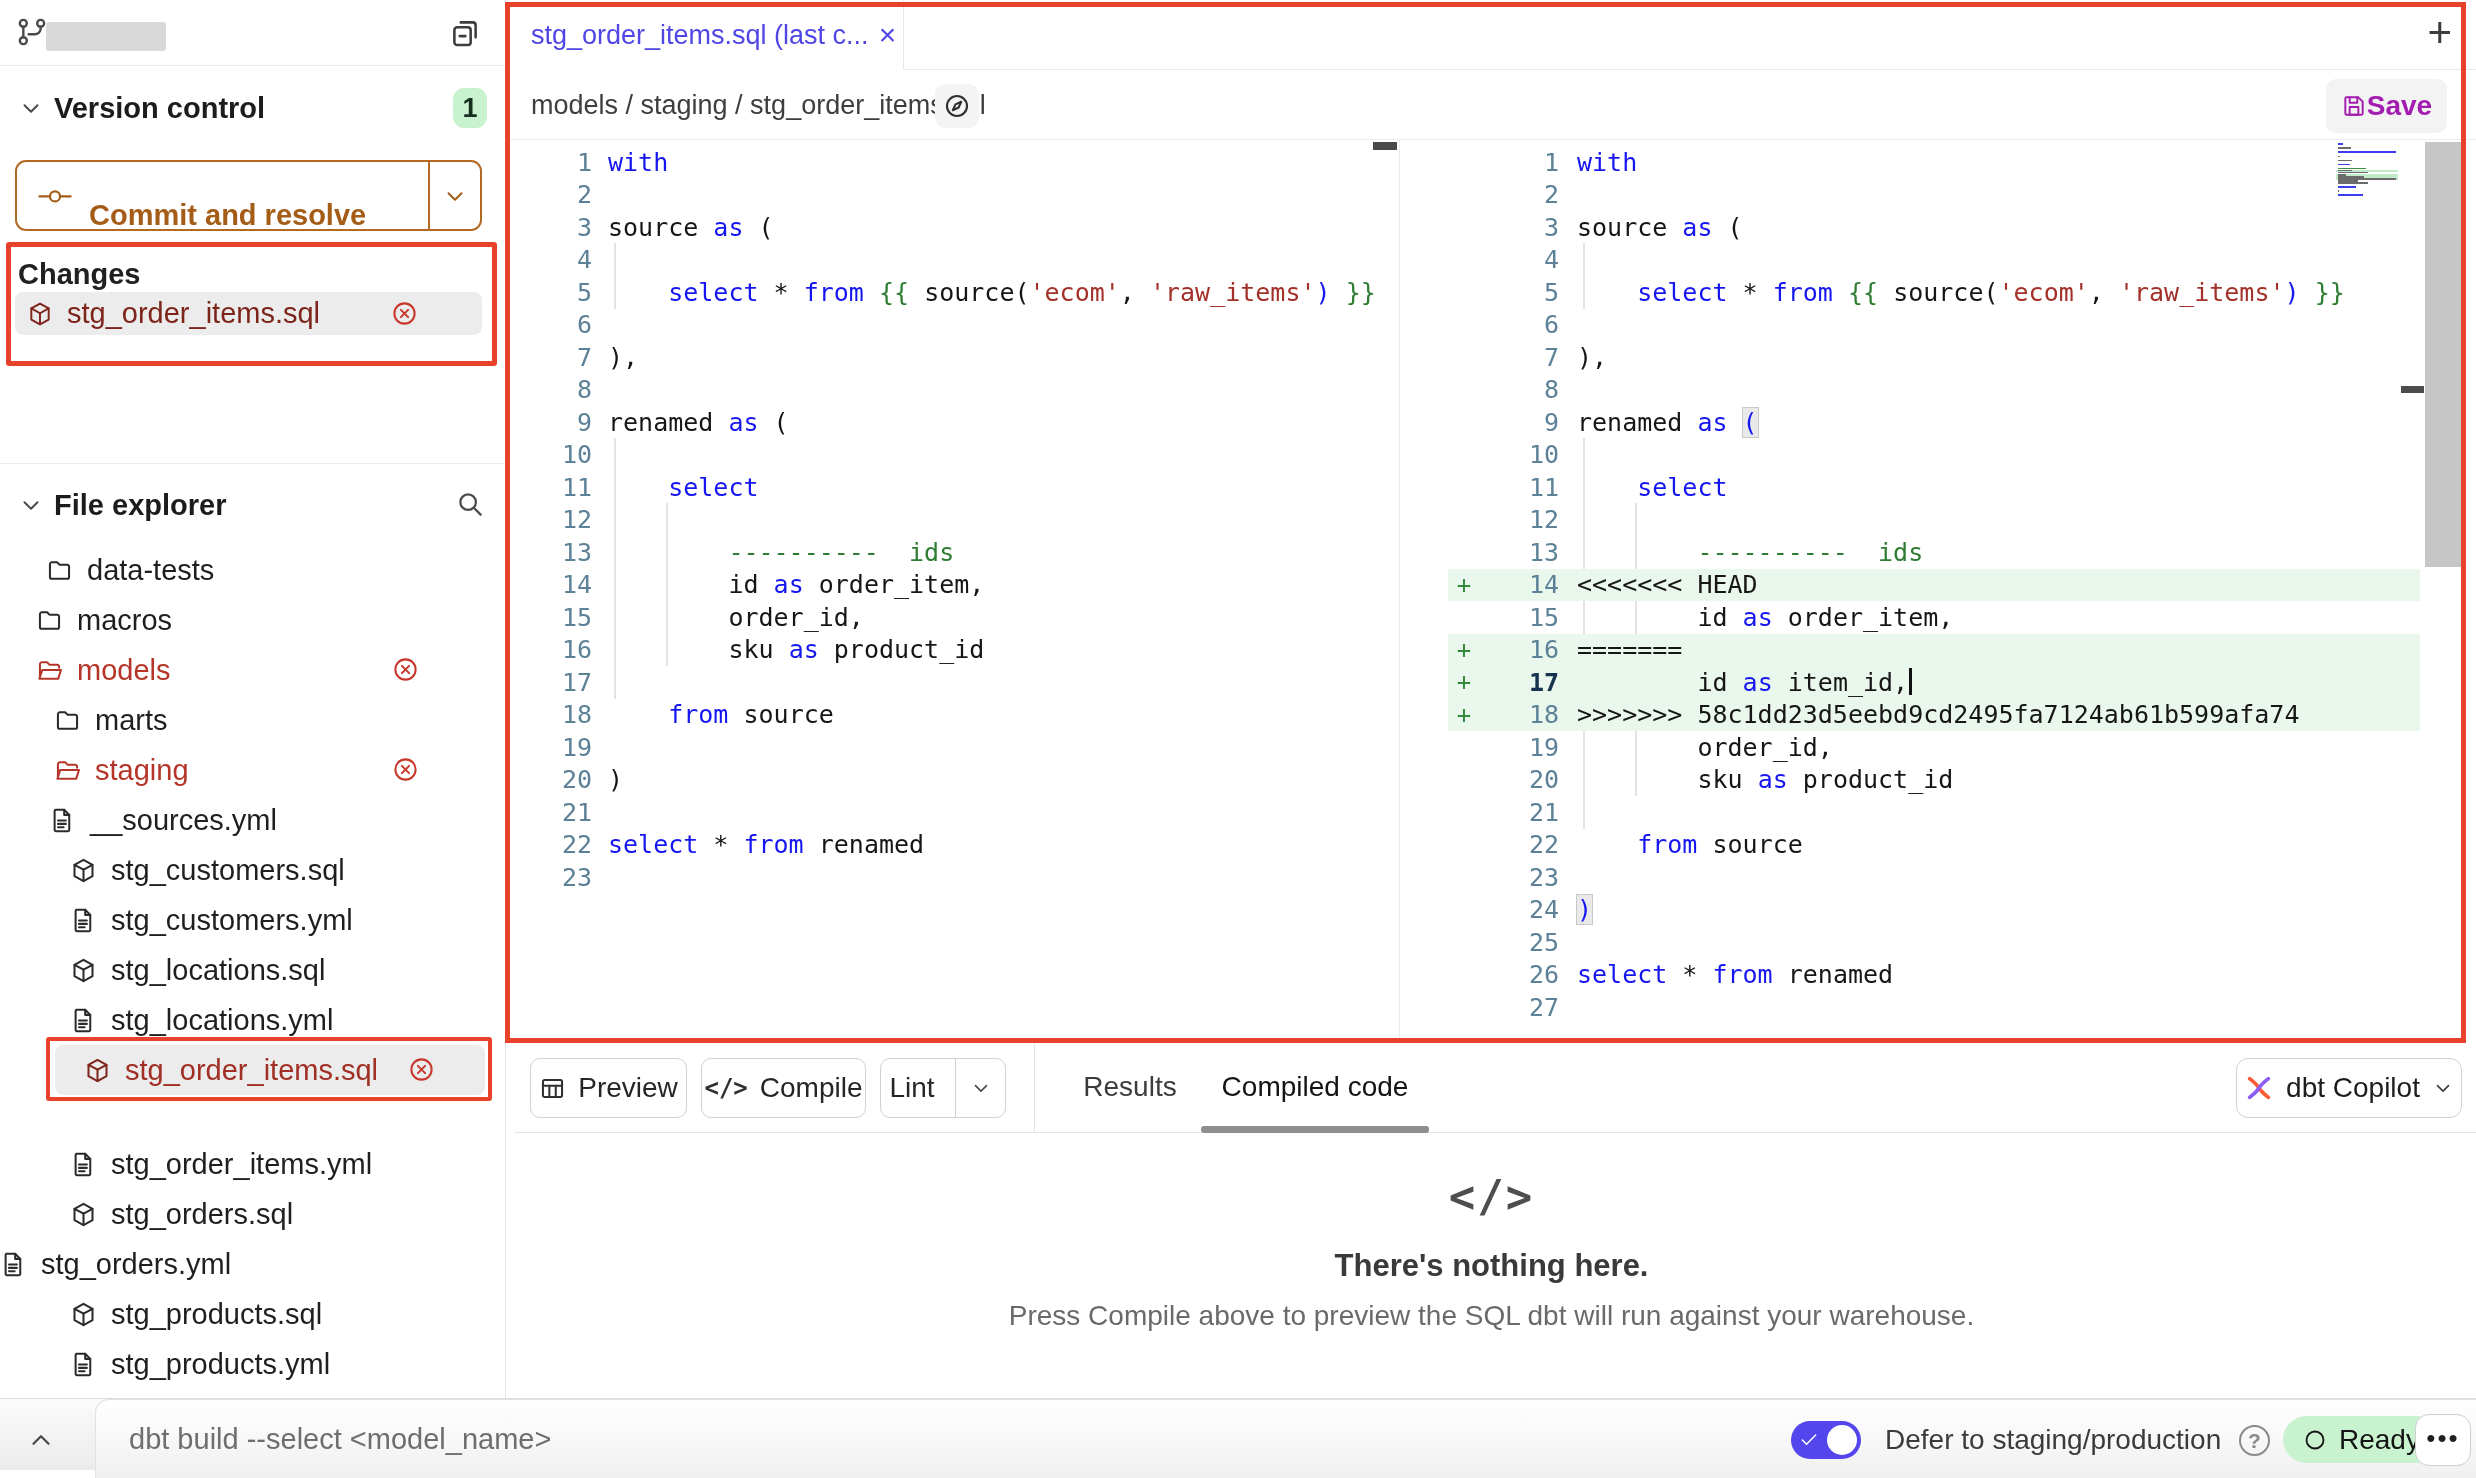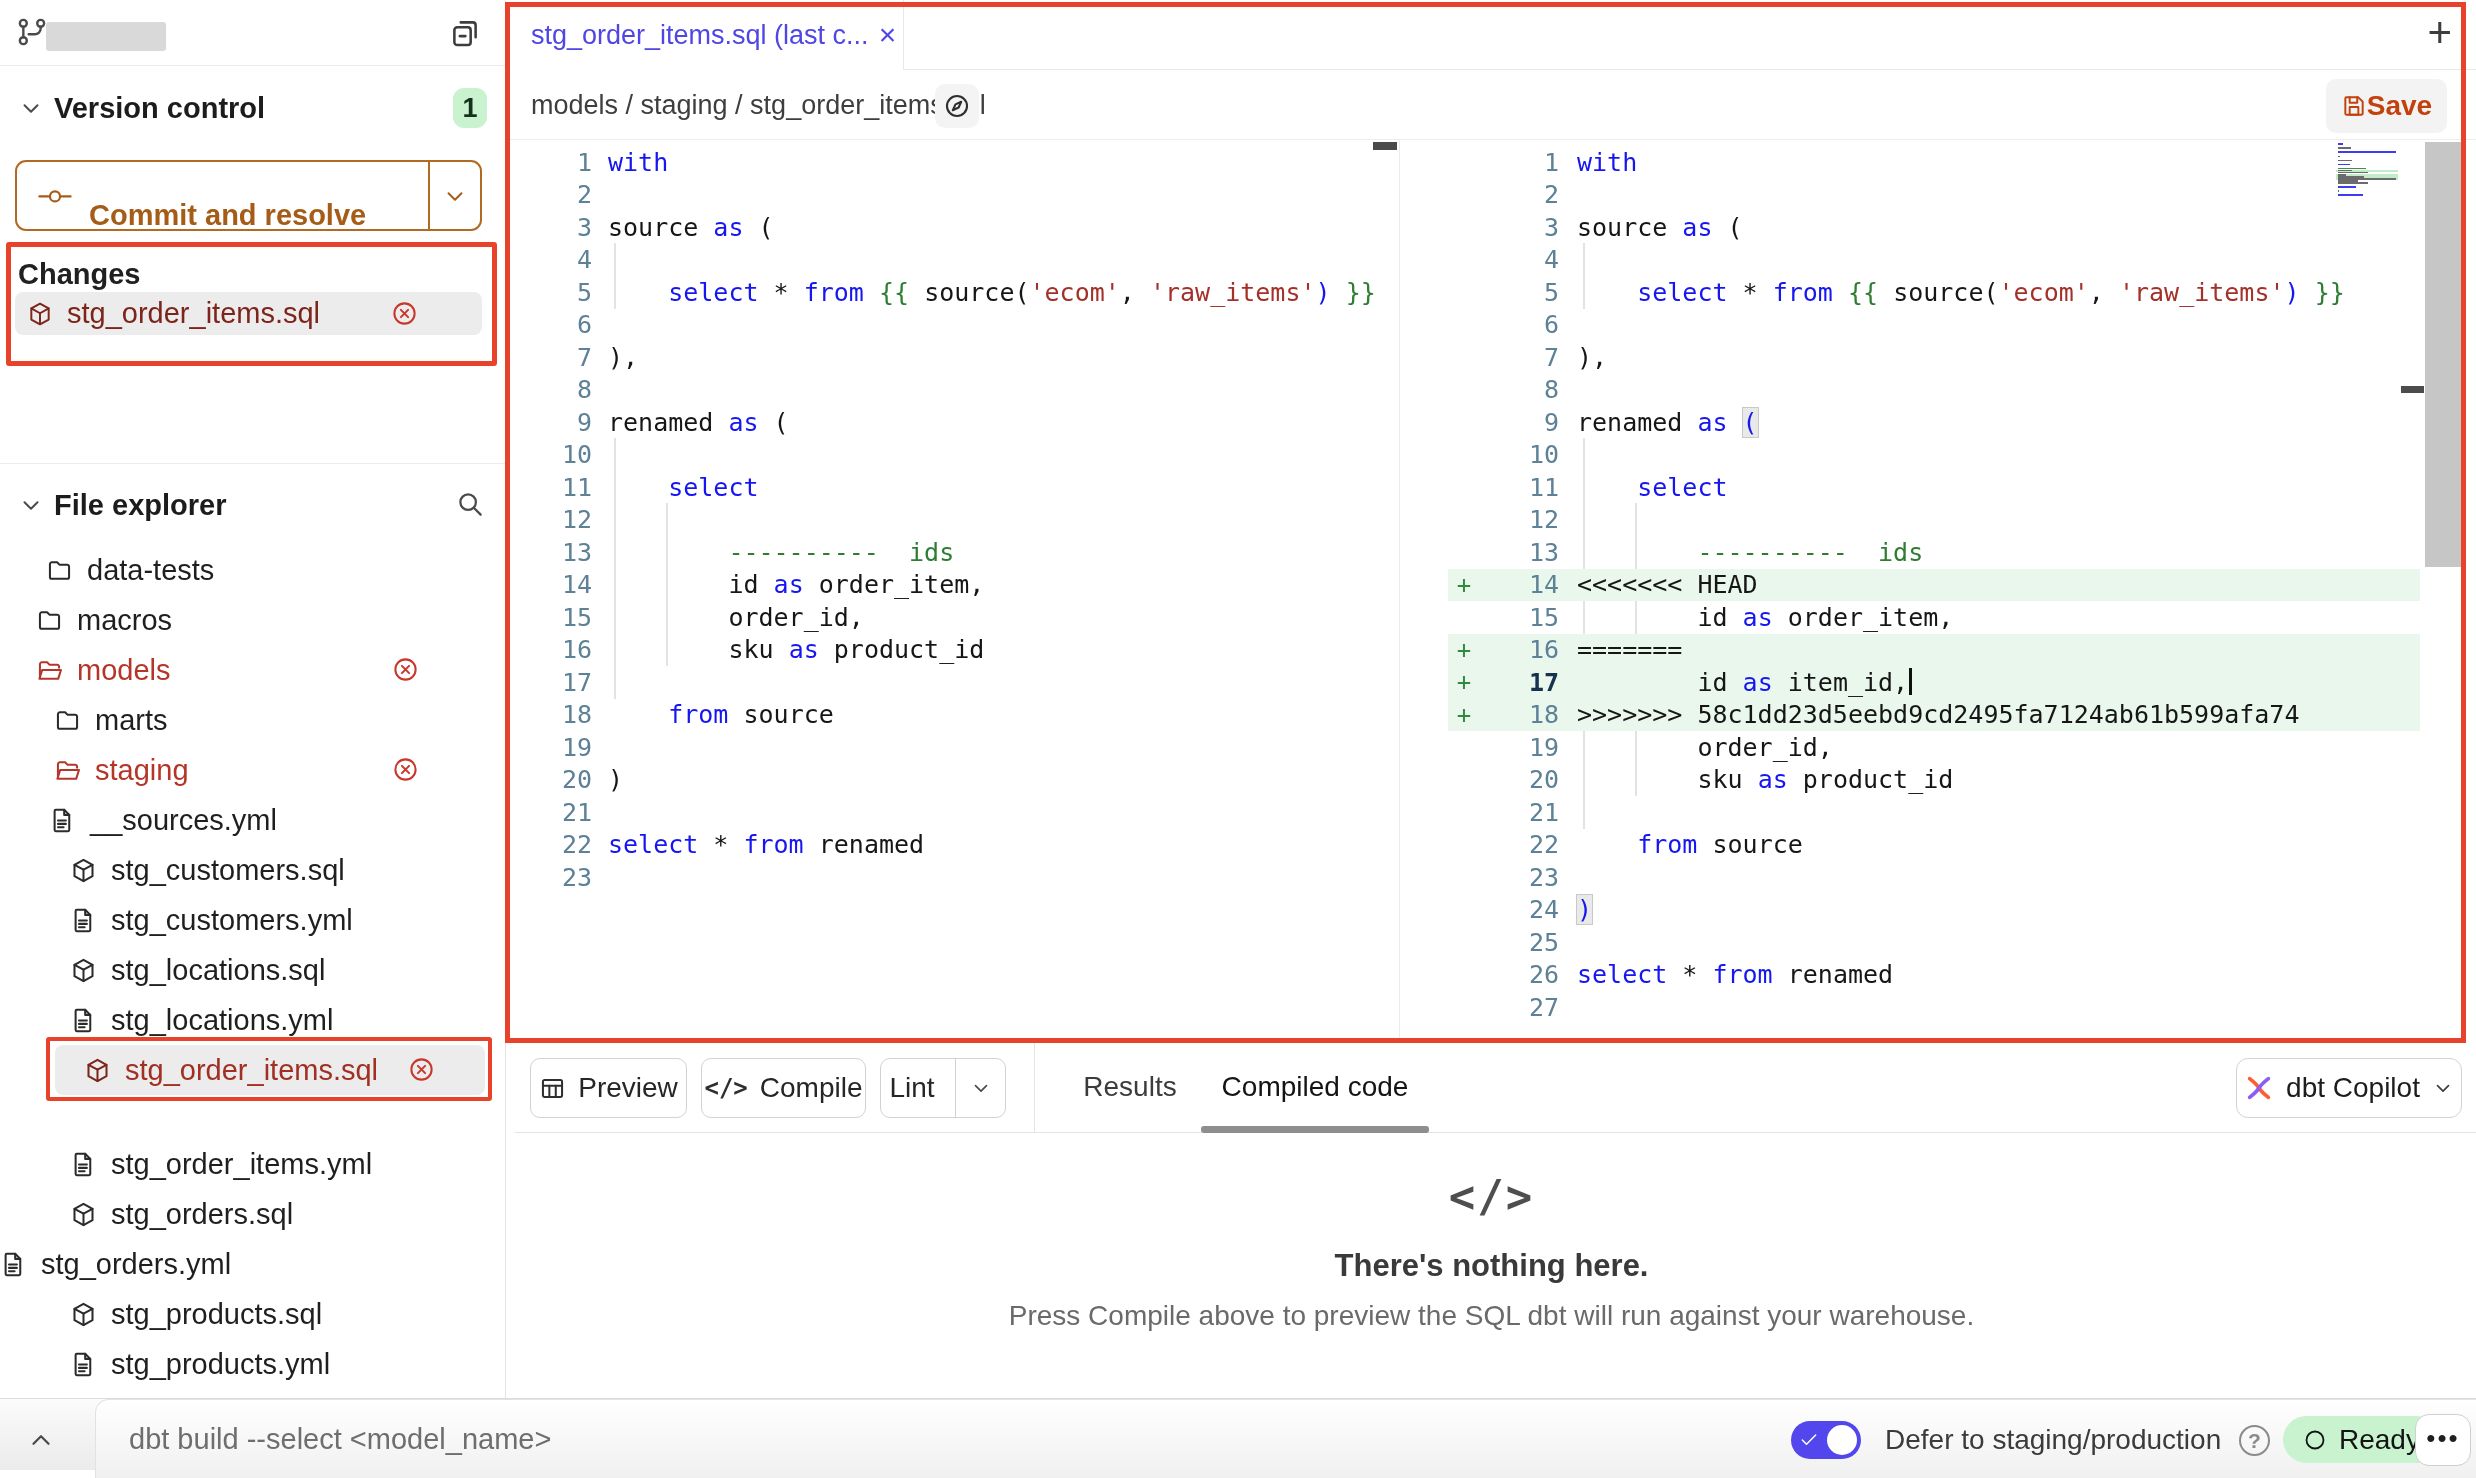--- a/index.html
+++ b/index.html
@@ -64,21 +64,21 @@
   .tab-title { margin-left:24px; font-size:27px; color:#4f46e5; white-space:nowrap; }
   .tab-close { margin-left:10px; font-size:30px; color:#4f46e5; cursor:pointer; line-height:1; }
   .newtab { position:absolute; right:24px; top:12px; font-size:42px; font-weight:300; color:#3d3d3d; cursor:pointer; line-height:1; }
 
   .crumbbar { position:absolute; left:0; top:70px; width:100%; height:70px; border-bottom:1px solid #eeeeee; }
   .crumb { position:absolute; left:24px; top:20px; font-size:27px; color:#3e3e3e; }
   .lineage-btn { position:absolute; left:428px; top:14px; width:44px; height:44px; background:#f4f4f4; border-radius:10px;
     display:flex; align-items:center; justify-content:center; color:#2f2f2f; cursor:pointer; }
   .lineage-btn svg { width:28px; height:28px; }
   .save-btn { position:absolute; left:1819px; top:9px; width:121px; height:54px; background:#f3f3f3; border-radius:10px;
-    display:flex; align-items:center; justify-content:center; color:#c2410c; font-size:28px; font-weight:600; cursor:default; }
+    display:flex; align-items:center; justify-content:center; color:#a21caf; font-size:28px; font-weight:600; cursor:default; }
   .save-btn svg { width:26px; height:26px; }
 
   
   #codearea { position:absolute; left:0; top:140px; width:100%; height:902px; background:#fff;
     font-family:"DejaVu Sans Mono", monospace; font-size:25px; }
   .pane { position:absolute; top:0; height:902px; background:#fff; }
   #pane-left { left:0; width:866px; }
   #pane-right { left:941px; width:972px; }
   .pane-lines { position:relative; padding-top:6px; }
   .guide { position:absolute; width:1.5px; background:#e3e3e3; z-index:0; }

